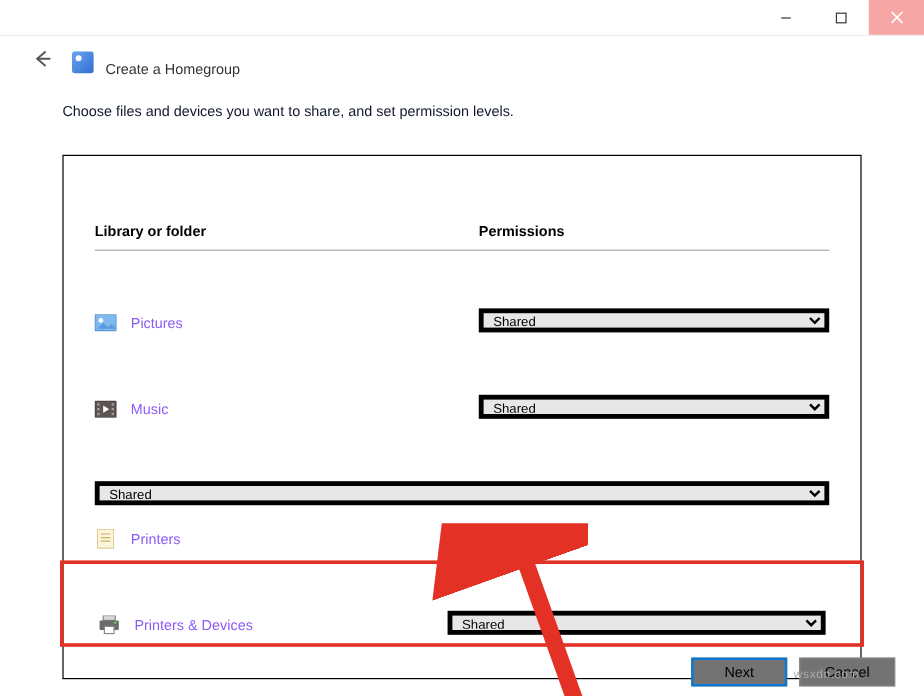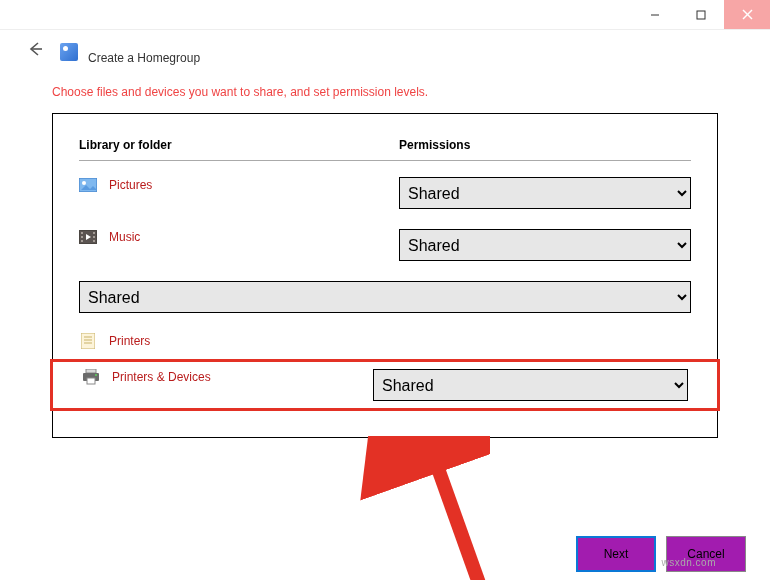--- a/index.html
+++ b/index.html
@@ -55,63 +55,63 @@
       background:#fff; border-radius:50%;
     }
     .title-text { font-size: 12px; color: #333; margin-top: 12px; }
     .content { padding: 10px 52px 0 52px; }
     .heading {
       color: #1a5fb4;
       font-size: 20px;
       font-weight: 400;
       margin: 14px 0 20px 0;
     }
-    .instr { font-size: 12px; color: #ef4444; margin-bottom: 14px; }
+    .instr { font-size: 12px; color: #0f172a; margin-bottom: 29px; }
     .panel {
       border: 1px solid #000;
       padding: 14px 26px 26px 26px;
     }
     .row {
       display: flex;
-      align-items: flex-start;
+      align-items: flex-end;
       padding: 10px 0;
     }
     .head-row { border-bottom: 1px solid #aaa; padding-bottom: 8px; margin-bottom: 6px; }
     .col-lib { flex: 0 0 320px; display: flex; align-items: center; gap: 12px; }
-    .col-perm { flex: 1; }
+    .col-perm { flex: 1; margin-top: 32px; }
     .head-lbl { font-weight: 600; font-size: 12px; }
-    .item-lbl { font-size: 12px; color: #b91c1c; }
+    .item-lbl { font-size: 12px; color: #8b5cf6; }
     .ico { width: 18px; height: 16px; display: inline-flex; align-items: center; justify-content: center; }
     select.perm {
       width: 100%;
-      height: 32px;
-      font-size: 16px;
+      height: 20px;
+      font-size: 11px;
       background: #e7e7e7;
-      border: 1px solid #000000;
+      border: 4px solid #000000;
       padding: 1px 4px;
     }
     .highlight-row {
       border: 3px solid #e33125;
       padding: 7px 0;
       margin: 0 -29px;
     }
     .highlight-row .col-lib { padding-left: 29px; }
     .highlight-row .col-perm { padding-right: 29px; }
     .footer {
       position: absolute;
       bottom: 8px;
       right: 24px;
       display: flex;
       gap: 10px;
     }
     .btn {
       min-width: 80px;
-      height: 36px;
+      height: 24px;
       font-size: 12px;
-      background: #a21caf;
+      background: #737373;
       border: 1px solid #888;
       display: flex; align-items: center; justify-content: center;
     }
     .btn.default { border: 2px solid #0a78d6; }
     .watermark {
       position: absolute;
       bottom: 12px; right: 54px;
       font-size: 10px; color: #aaa;
       letter-spacing: .5px;
     }

